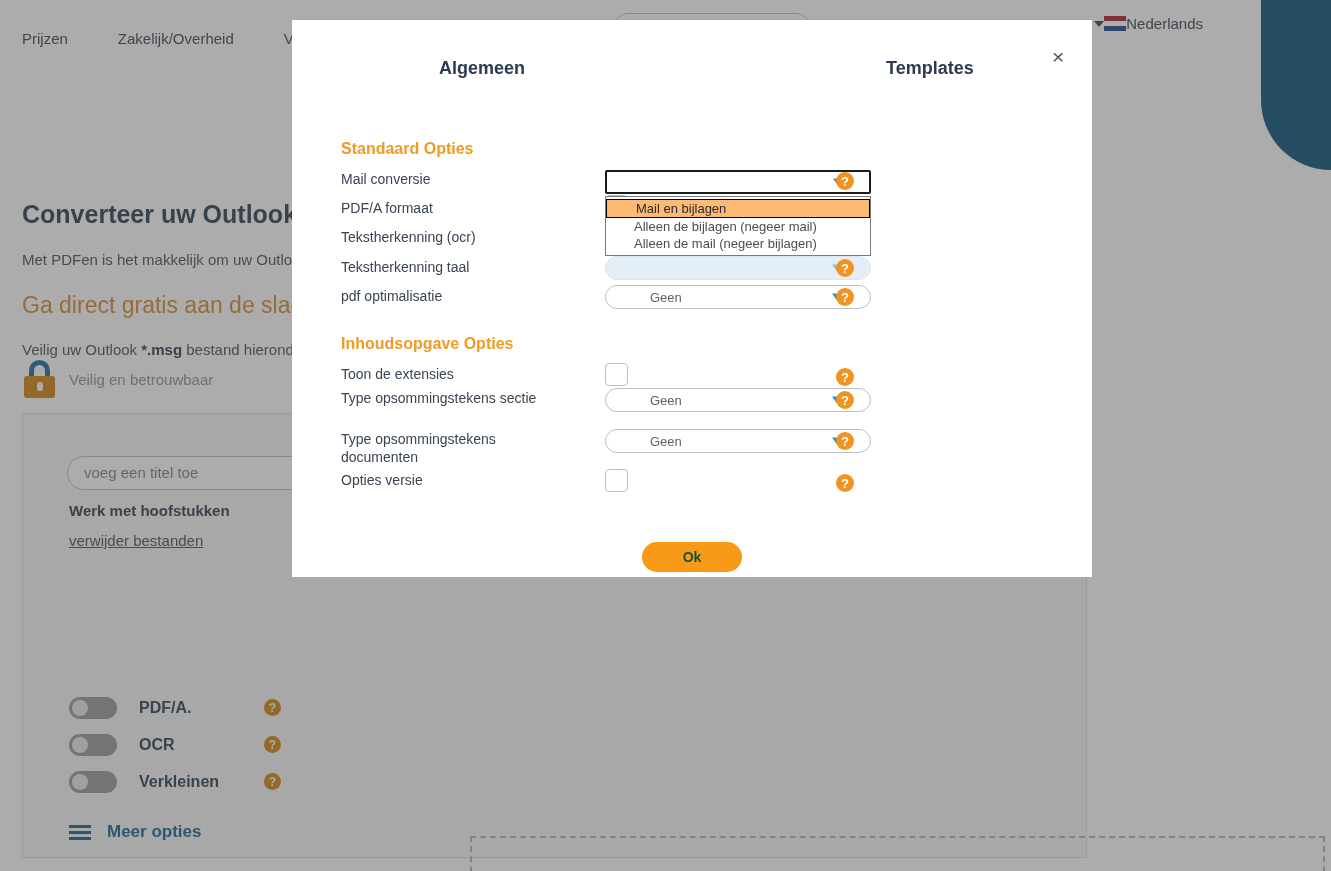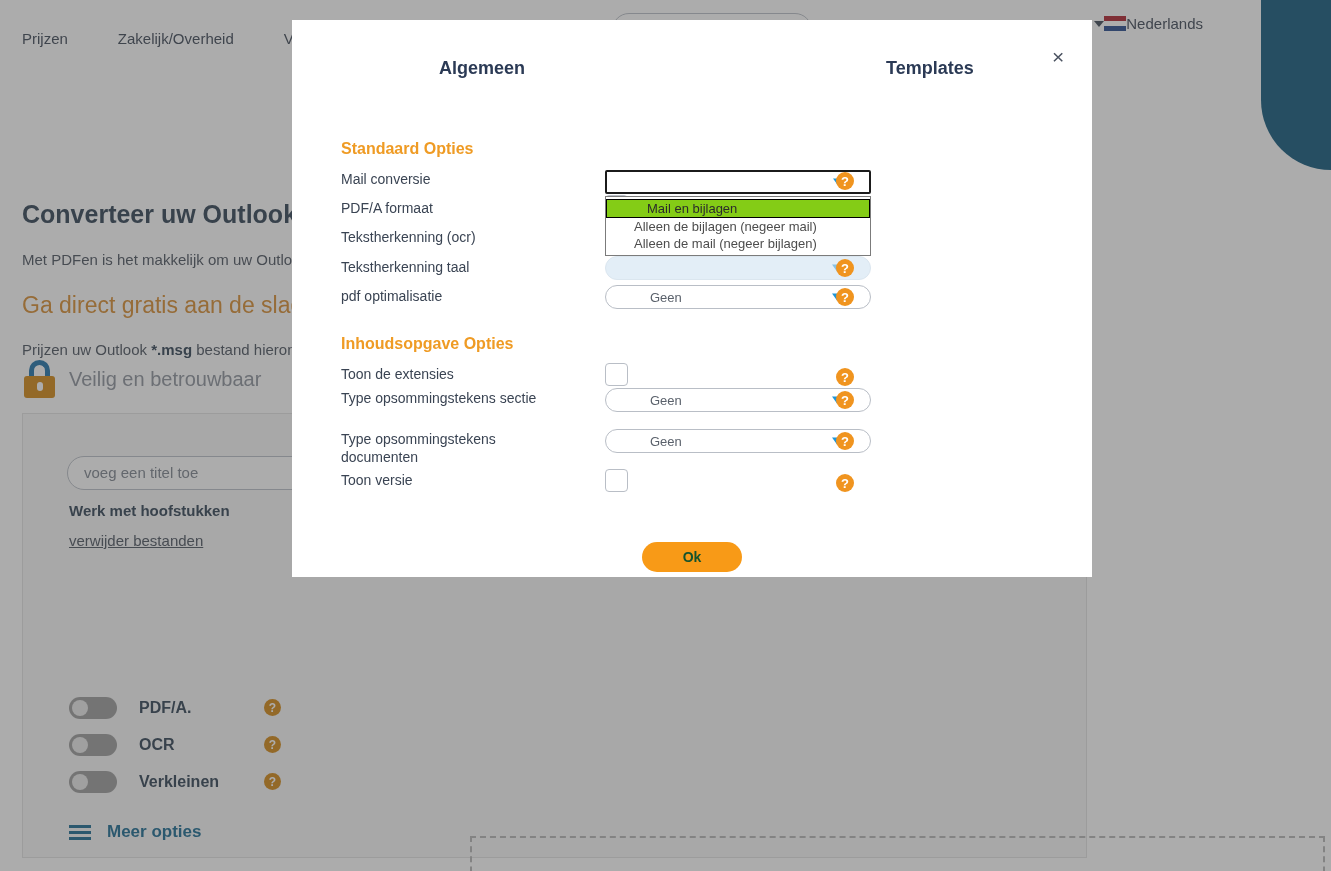--- a/index.html
+++ b/index.html
@@ -78,21 +78,21 @@
     margin: 0 0 22px 0;
     font-size: 23px; font-weight: normal; color: #d78a2c;
     white-space: nowrap;
   }
   .hero .sub2 { margin: 0; font-size: 15px; color: #48505c; white-space: nowrap; }
   .hero .sub2 b { color: #2c3e50; }
 
   .trust {
     position: absolute; left: 24px; top: 360px;
     display: flex; align-items: center; gap: 14px;
-    font-size: 20px; color: #8a909a;
+    font-size: 15px; color: #8a909a;
   }
   .lock {
     position: relative; width: 31px; height: 38px;
   }
   .lock .shackle {
     position: absolute; left: 5px; top: 0;
     width: 21px; height: 20px;
     border: 5px solid #1b6fa8;
     border-bottom: none;
     border-radius: 11px 11px 0 0;
@@ -257,24 +257,24 @@
     padding: 2px 0 3px 0;
     z-index: 40;
   }
   .sel-list .opt {
     font-size: 13px; color: #4d4d4d;
     padding: 1px 0 1px 28px;
     line-height: 15px;
     white-space: nowrap;
   }
   .sel-list .opt.selected {
-    background: #84cc16;
+    background: #fdba74;
     border: 1px solid #000;
     color: #2b2b2b;
-    padding-left: 40px;
+    padding-left: 29px;
   }
 
   .chk {
     width: 23px; height: 23px;
     border: 1px solid #b9bec6; border-radius: 4px;
     background: #fff;
   }
 
   .row-help { position: absolute; left: 495px; top: 2px; }
   .help-lg {
@@ -337,21 +337,21 @@
     <div class="lang">
       <span class="caret-sm"></span>
       <span class="flag-nl"></span>
       <span>Nederlands</span>
     </div>
 
     <div class="hero">
       <h1>Converteer uw Outlook e-</h1>
       <p class="sub">Met PDFen is het makkelijk om uw Outlook</p>
       <h2>Ga direct gratis aan de slag en</h2>
-      <p class="sub2"><span>Prijzen uw Outlook </span><b>*.msg</b><span> bestand hieronde</span></p>
+      <p class="sub2"><span>Veilig uw Outlook </span><b>*.msg</b><span> bestand hieronde</span></p>
     </div>
 
     <div class="trust">
       <span class="lock">
         <span class="shackle"></span>
           <span class="body"></span>
           <span class="hole"></span>
       </span>
       <span>Veilig en betrouwbaar</span>
     </div>
@@ -508,21 +508,21 @@
           <span>Geen</span>
           <span class="arrow"></span>
         </div>
       </div>
       <div class="row-help" style="top:2px;">
         <span class="help-lg">?</span>
       </div>
     </div>
 
     <div class="row" style="top:451px;">
-      <div class="lbl">Toon versie</div>
+      <div class="lbl">Opties versie</div>
       <div class="ctl" style="top:-2px;">
         <div class="chk"></div>
       </div>
       <div class="row-help" style="top:3px;">
         <span class="help-lg">?</span>
       </div>
     </div>
 
     <div class="modal-buttons">
       <button class="btn-ok">Ok</button>

